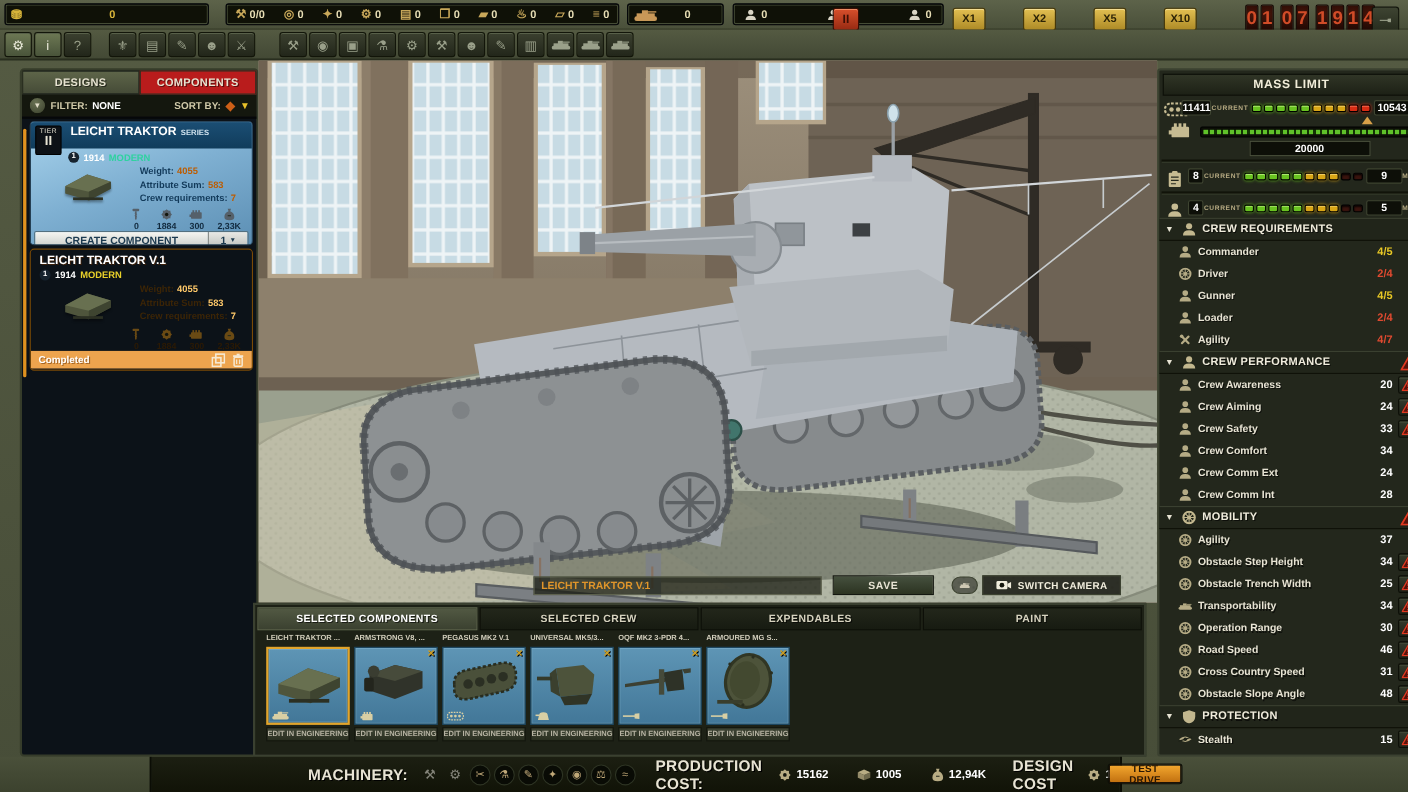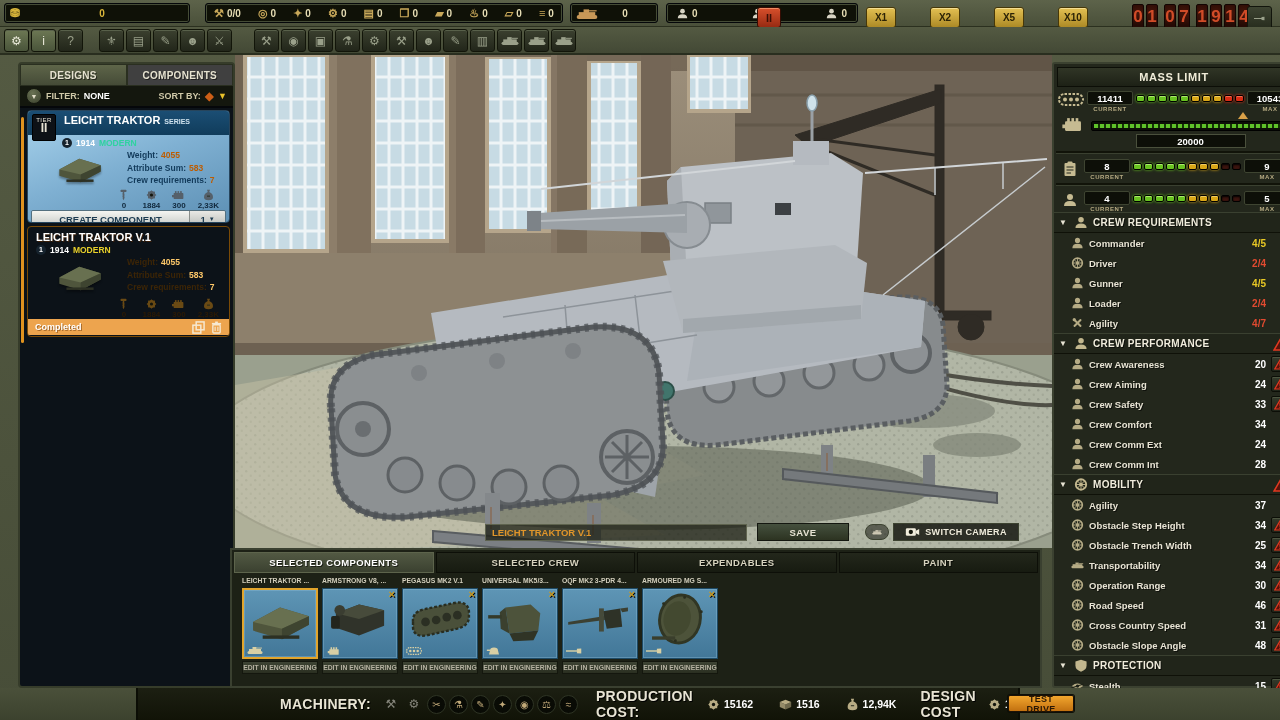--- a/index.html
+++ b/index.html
@@ -58,21 +58,21 @@
     border:1px solid #121509;border-radius:3px;box-shadow:inset 0 1px 0 #58604a;
     color:#9aa08a;display:flex;align-items:center;justify-content:center;padding:0;}
   .menu-btn.green{background:linear-gradient(#6d7854,#49543a);color:#e9e9d9;}
   .mglyph{font-size:12px;line-height:1;}
 
   
   #left-panel{position:absolute;left:18px;top:62px;width:217px;height:626px;
     background:#0c1218;border:2px solid #363c2a;border-radius:4px;}
   .lp-tabs{display:flex;height:22px;}
   .lp-tab{flex:1;display:flex;align-items:center;justify-content:center;font-size:10px;font-weight:bold;
-    letter-spacing:.3px;color:#e6e2d0;background:#404040;border:1px solid #2a2f20;text-shadow:1px 1px 0 rgba(0,0,0,.5);}
+    letter-spacing:.3px;color:#e6e2d0;background:#b91c1c;border:1px solid #2a2f20;text-shadow:1px 1px 0 rgba(0,0,0,.5);}
   .lp-tab.active{background:linear-gradient(#5e6549,#454b37);}
   .lp-filter{height:22px;background:#14170e;display:flex;align-items:center;font-size:9px;font-weight:bold;
     color:#cfc8a8;padding:0 6px;gap:4px;border-bottom:2px solid #05070a;}
   .drop-circle{width:16px;height:16px;border-radius:50%;background:radial-gradient(circle at 40% 30%,#6a7254,#3a402c);
     border:1px solid #14170e;color:#e2deca;font-size:7px;display:flex;align-items:center;justify-content:center;padding:0;}
   .lp-filter .none{color:#ffffff;}
   .lp-filter .spacer{flex:1;}
   .sort-diamond{color:#cd5f17;font-size:12px;line-height:1;}
   .sort-arrow{color:#e8c12a;font-size:9px;line-height:1;}
   #designs-scroll{position:absolute;left:1px;top:53px;width:3px;height:226px;background:#e0921f;border-radius:2px;}
@@ -158,21 +158,21 @@
     color:#b6b2a2;font-size:6.8px;font-weight:bold;display:flex;align-items:center;justify-content:center;padding:0;}
 
   
   #right-panel{position:absolute;left:1052px;top:62px;width:244px;height:626px;
     background:#23271c;border:2px solid #3b4130;border-radius:3px;}
   .rp-title{height:20px;margin:3px 3px 2px 3px;background:linear-gradient(#30352６,#303526,#1d2116);
     background:linear-gradient(#303526,#1d2116);border:1px solid #0c0e07;display:flex;align-items:center;
     justify-content:center;color:#f0ecd8;font-size:11px;font-weight:bold;letter-spacing:.6px;}
   .mass-row{display:flex;align-items:flex-start;gap:3px;padding:2px 4px 0 4px;}
   .mr-icon{width:30px;display:flex;justify-content:center;color:#c6bb92;padding-top:2px;}
-  .val-wrap{display:flex;flex-direction:column;align-items:center;width:48px;}
+  .val-wrap{display:flex;flex-direction:row;align-items:center;width:48px;justify-content:flex-end;}
   .val-box{width:46px;height:14px;background:#0d0f08;border:1px solid #3e4431;border-radius:2px;
     color:#fff;font-size:9.5px;font-weight:bold;display:flex;align-items:center;justify-content:center;}
   .val-cap{font-size:6px;font-weight:bold;color:#b7ab83;letter-spacing:.6px;margin-top:1px;}
   .leds{display:flex;gap:2px;flex:1;justify-content:center;padding-top:4px;}
   .led{width:9px;height:7px;border-radius:2px;border:1px solid #000;}
   .led.g{background:#69c321;box-shadow:0 0 3px #69c321,inset 0 1px 0 #abe96c;}
   .led.y{background:#d9a616;box-shadow:0 0 3px #d9a616,inset 0 1px 0 #f0cc60;}
   .led.r{background:#d92c14;box-shadow:0 0 3px #d92c14,inset 0 1px 0 #f06a50;}
   .led.o{background:#3c140e;box-shadow:inset 0 1px 2px #000;}
   .slider-zone{flex:1;position:relative;padding-top:1px;}
@@ -1280,21 +1280,21 @@
           <span class="bb-cost" data-interactable="false">
             <svg class="sym ci" width="13" height="13" data-interactable="false">
               <use href="#sy-gear" xlink:href="#sy-gear"></use>
             </svg>
             <span data-interactable="false">15162</span>
           </span>
           <span class="bb-cost" data-interactable="false">
             <svg class="sym ci" width="13" height="13" data-interactable="false">
               <use href="#sy-box" xlink:href="#sy-box"></use>
             </svg>
-            <span data-interactable="false">1516</span>
+            <span data-interactable="false">1005</span>
           </span>
           <span class="bb-cost" data-interactable="false">
             <svg class="sym ci" width="13" height="13" data-interactable="false">
               <use href="#sy-bag" xlink:href="#sy-bag"></use>
             </svg>
             <span data-interactable="false">12,94K</span>
           </span>
         </span>
       <span class="bb-div"></span>
       <span class="bb-label" data-interactable="false">DESIGN COST</span>

